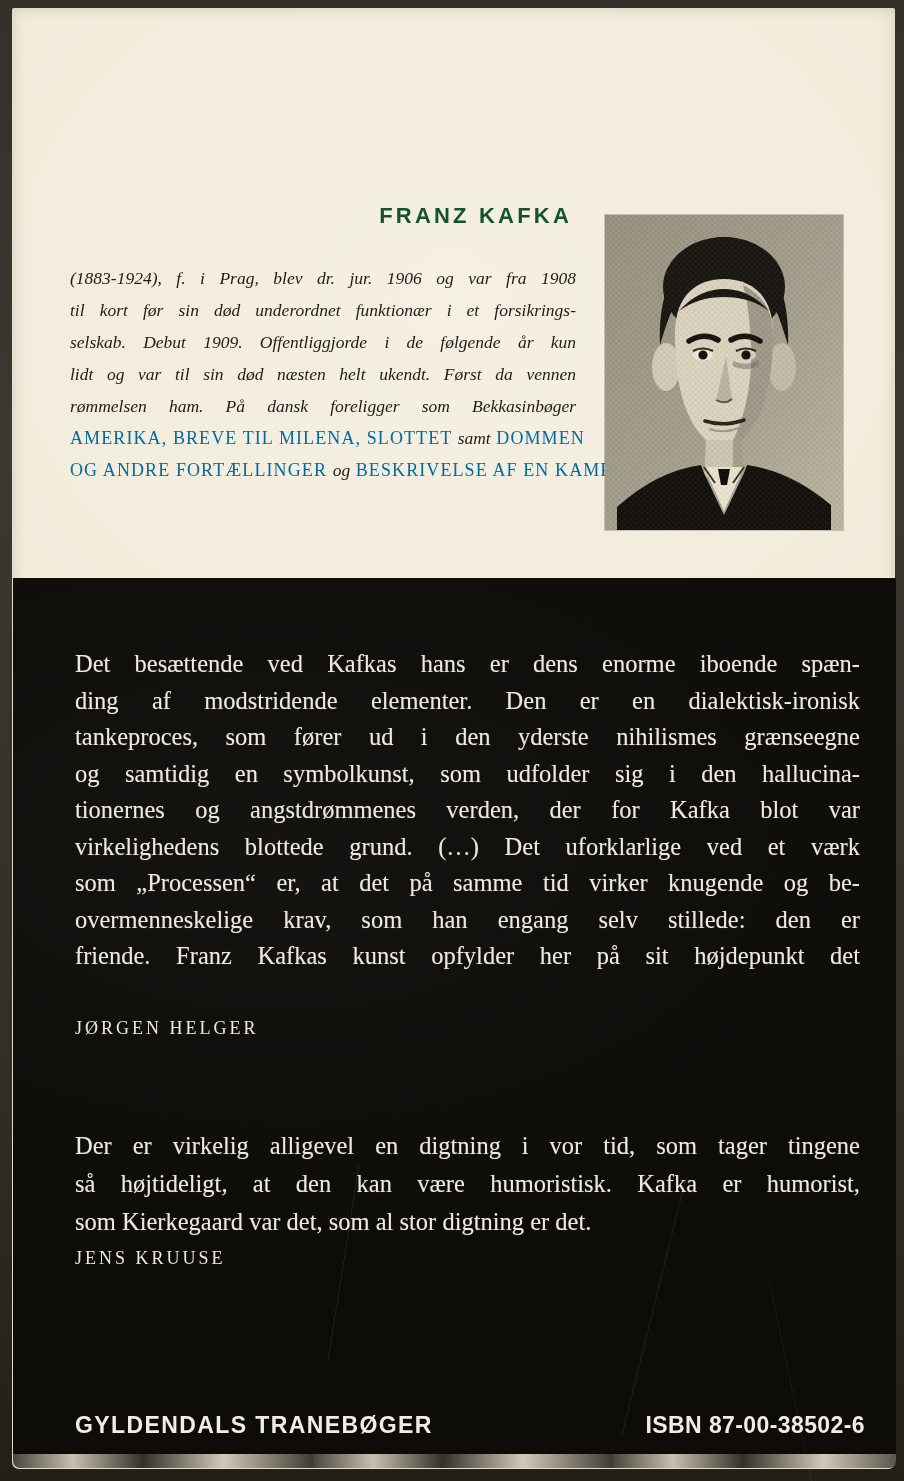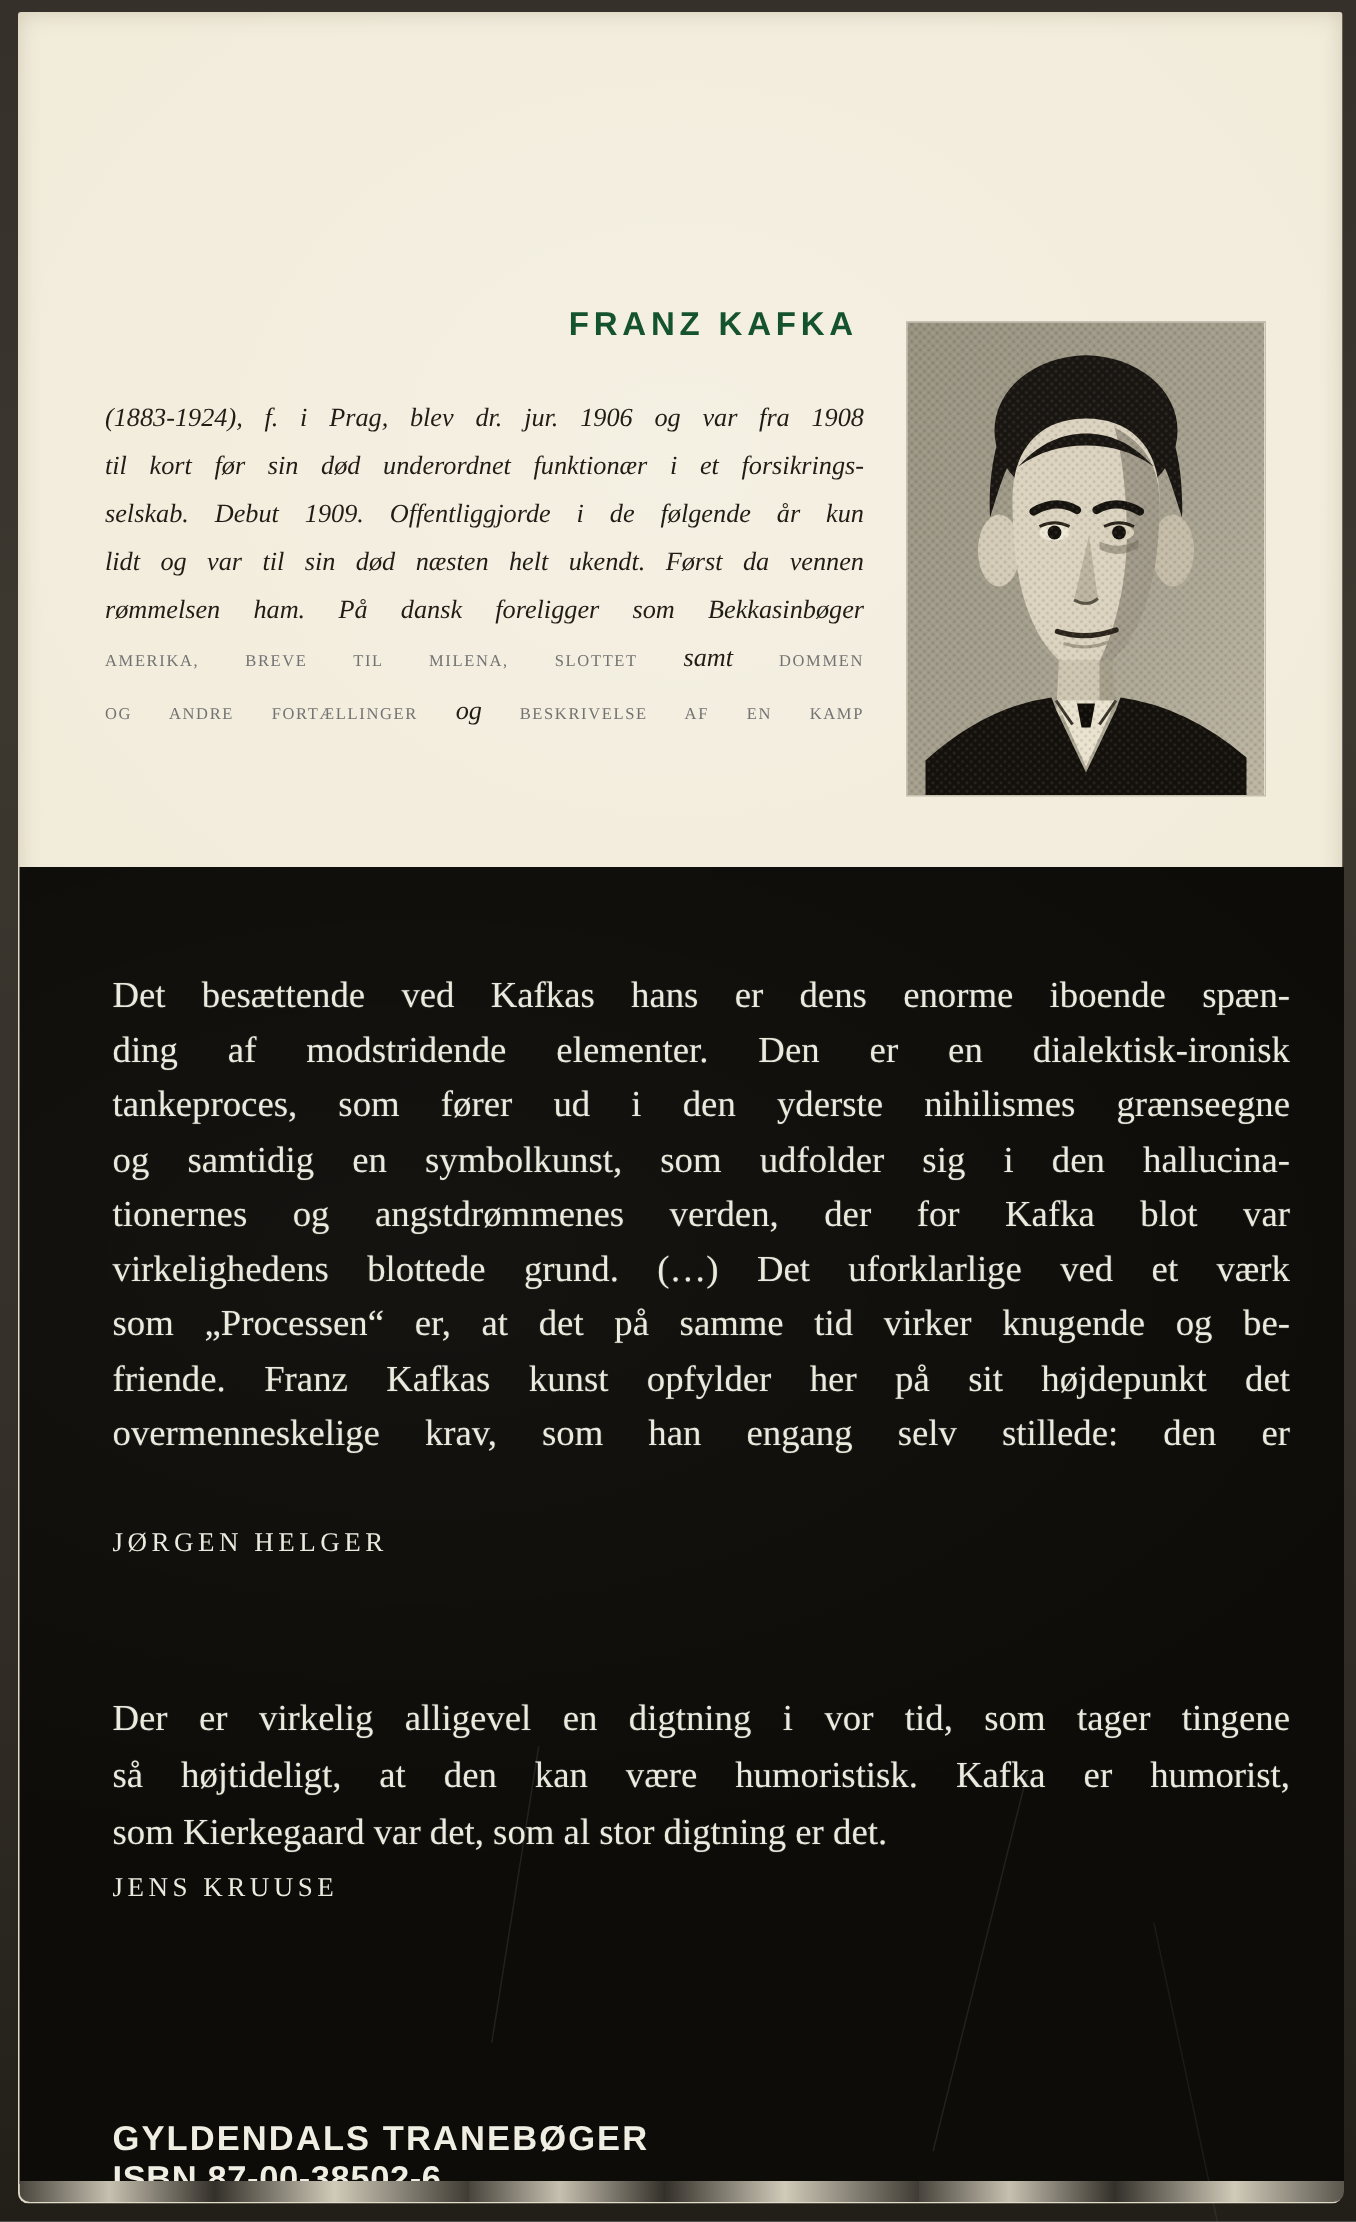--- a/index.html
+++ b/index.html
@@ -69,23 +69,23 @@
     text-align-last: justify;
     white-space: nowrap;
     overflow: visible;
   }
   .lines .line.last {
     -moz-text-align-last: left;
     text-align-last: left;
   }
   .seg-c {
     font-style: normal;
-    font-size: 11px;
+    font-size: 18px;
     letter-spacing: 1.1px;
-    color: #737373;
+    color: #0369a1;
   }
   .seg-i { font-style: italic; }
 
   
   .quote {
     position: absolute; left: 75px; width: 785px;
     font-family: "Liberation Serif", serif;
     font-size: 24.5px; line-height: 36.5px;
     color: #eceade;
     text-shadow: 0 0 1px rgba(236,234,222,0.35);
@@ -100,21 +100,21 @@
     color: #eceade;
   }
   .attribution-1 { top: 1018px; }
   .attribution-2 { top: 1248px; }
 
   
   .footer {
     position: absolute; left: 75px; top: 1412px; width: 790px;
     display: flex; justify-content: space-between; align-items: baseline;
     font-family: "Liberation Sans", sans-serif;
-    font-weight: bold; color: #f0ede2; flex-direction: column;
+    font-weight: bold; color: #f0ede2;
   }
   .publisher { font-size: 23px; letter-spacing: 1.4px; }
   .isbn { font-size: 23px; letter-spacing: 0.4px; }
 </style>
 </head>
 <body>
 
 <div class="cover"></div>
 
 <div class="author-heading">FRANZ KAFKA</div>
@@ -197,22 +197,22 @@
 </div>
 
 <div class="quote quote-1 lines">
     <div class="line"><span>Det besættende ved Kafkas hans er dens enorme iboende spæn-</span></div>
     <div class="line"><span>ding af modstridende elementer. Den er en dialektisk-ironisk</span></div>
     <div class="line"><span>tankeproces, som fører ud i den yderste nihilismes grænseegne</span></div>
     <div class="line"><span>og samtidig en symbolkunst, som udfolder sig i den hallucina-</span></div>
     <div class="line"><span>tionernes og angstdrømmenes verden, der for Kafka blot var</span></div>
     <div class="line"><span>virkelighedens blottede grund. (…) Det uforklarlige ved et værk</span></div>
     <div class="line"><span>som „Processen“ er, at det på samme tid virker knugende og be-</span></div>
+    <div class="line"><span>overmenneskelige krav, som han engang selv stillede: den er</span></div>
     <div class="line"><span>friende. Franz Kafkas kunst opfylder her på sit højdepunkt det</span></div>
-    <div class="line"><span>overmenneskelige krav, som han engang selv stillede: den er</span></div>
   </div>
 <div class="attribution attribution-1">JØRGEN HELGER</div>
 
 <div class="quote quote-2 lines">
     <div class="line"><span>Der er virkelig alligevel en digtning i vor tid, som tager tingene</span></div>
     <div class="line"><span>så højtideligt, at den kan være humoristisk. Kafka er humorist,</span></div>
     <div class="line last"><span>som Kierkegaard var det, som al stor digtning er det.</span></div>
   </div>
 <div class="attribution attribution-2">JENS KRUUSE</div>
 

